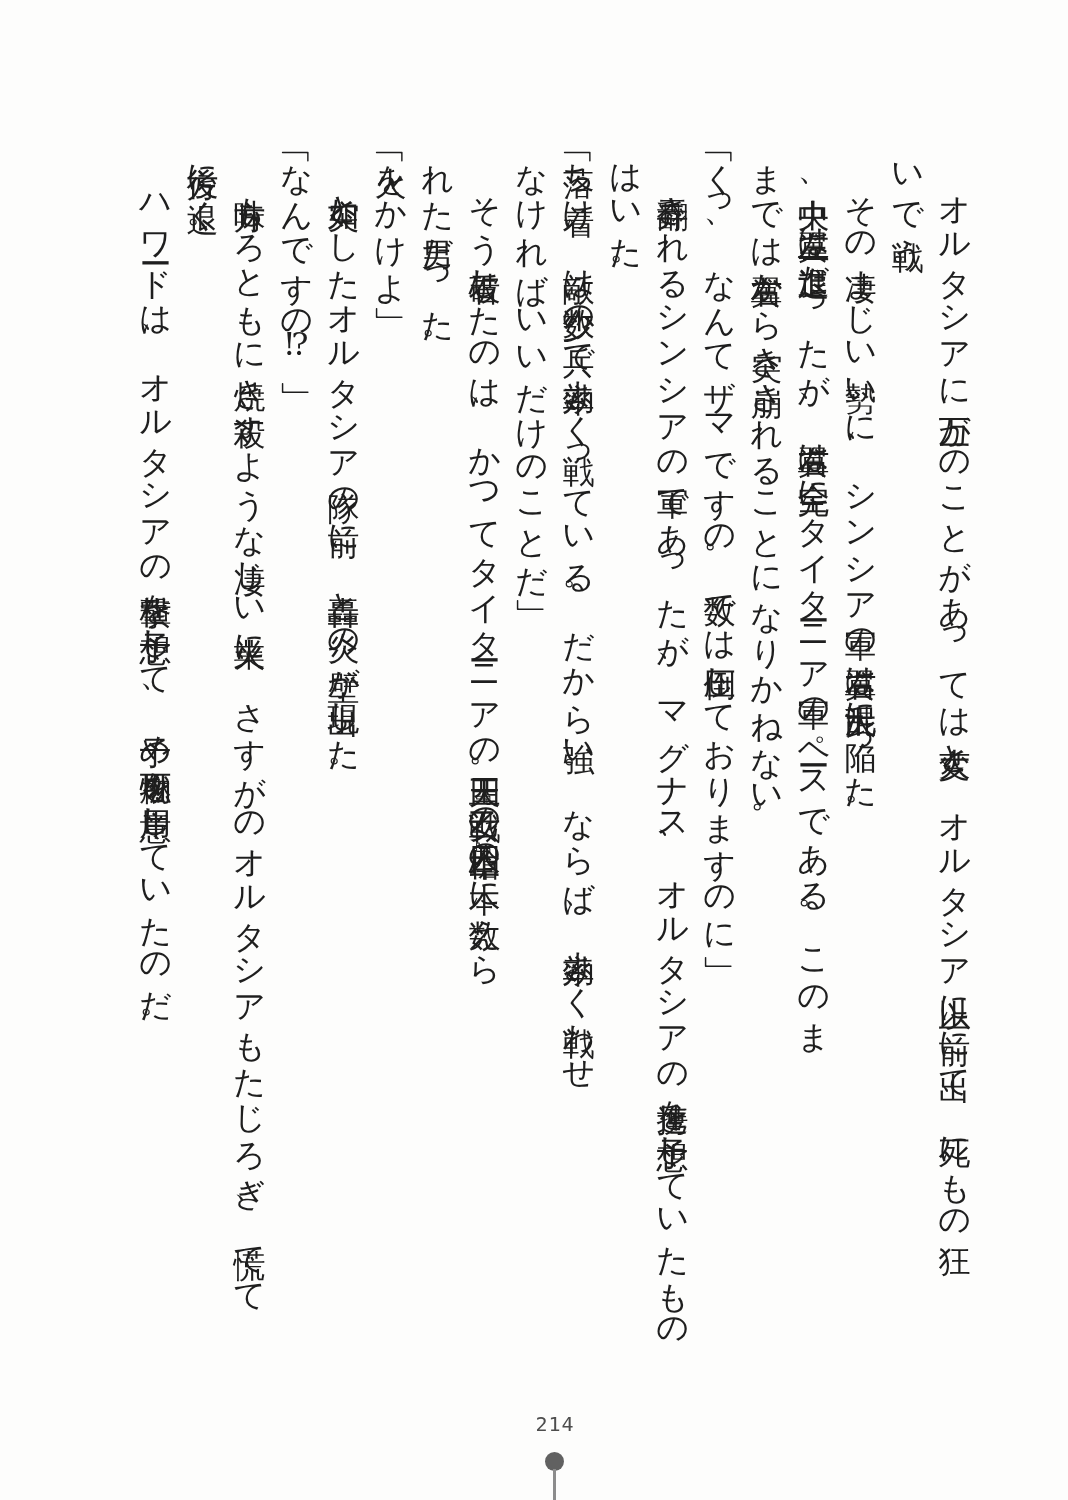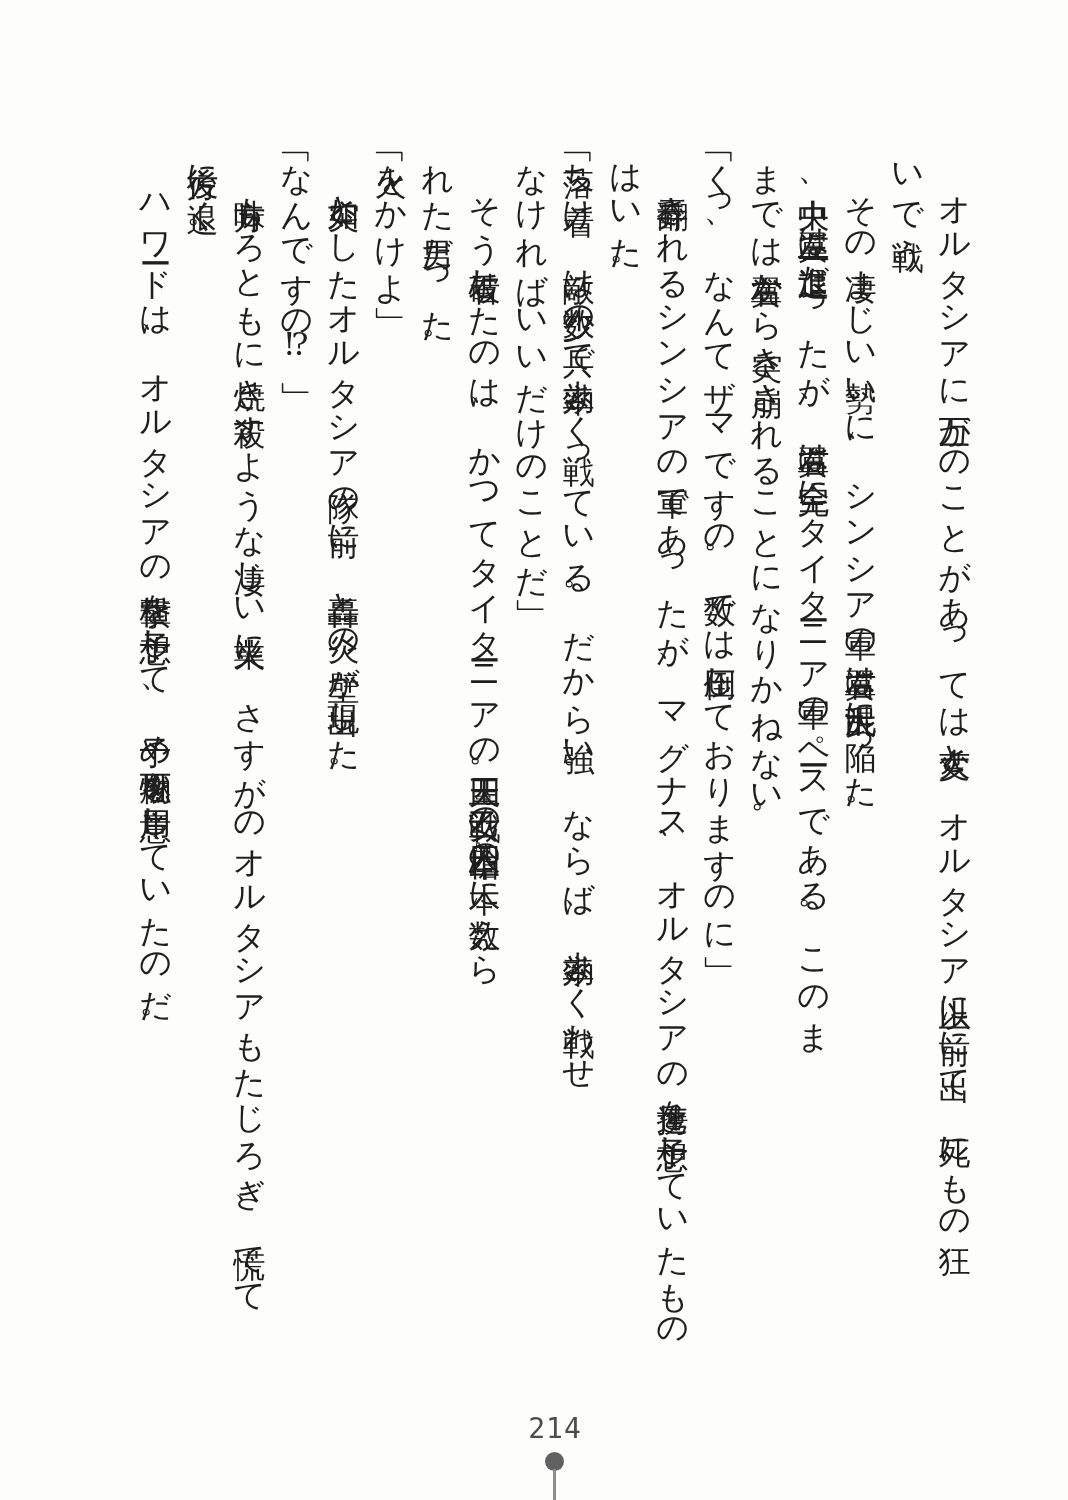--- a/index.html
+++ b/index.html
@@ -38,21 +38,21 @@
     line-height: 47px; 
     height: 100%;
   }
   
   .page-number {
     position: absolute;
     top: 1412px;
     left: 555px;
     transform: translateX(-50%);
     font-family: "DejaVu Sans Mono", "Liberation Mono", monospace;
-    font-size: 28px;
+    font-size: 20px;
     letter-spacing: 1px;
     color: #4d4d4d;
   }
   .ornament-dot {
     position: absolute;
     top: 1452px;
     left: 545px;
     width: 19px;
     height: 19px;
     border-radius: 50%;

